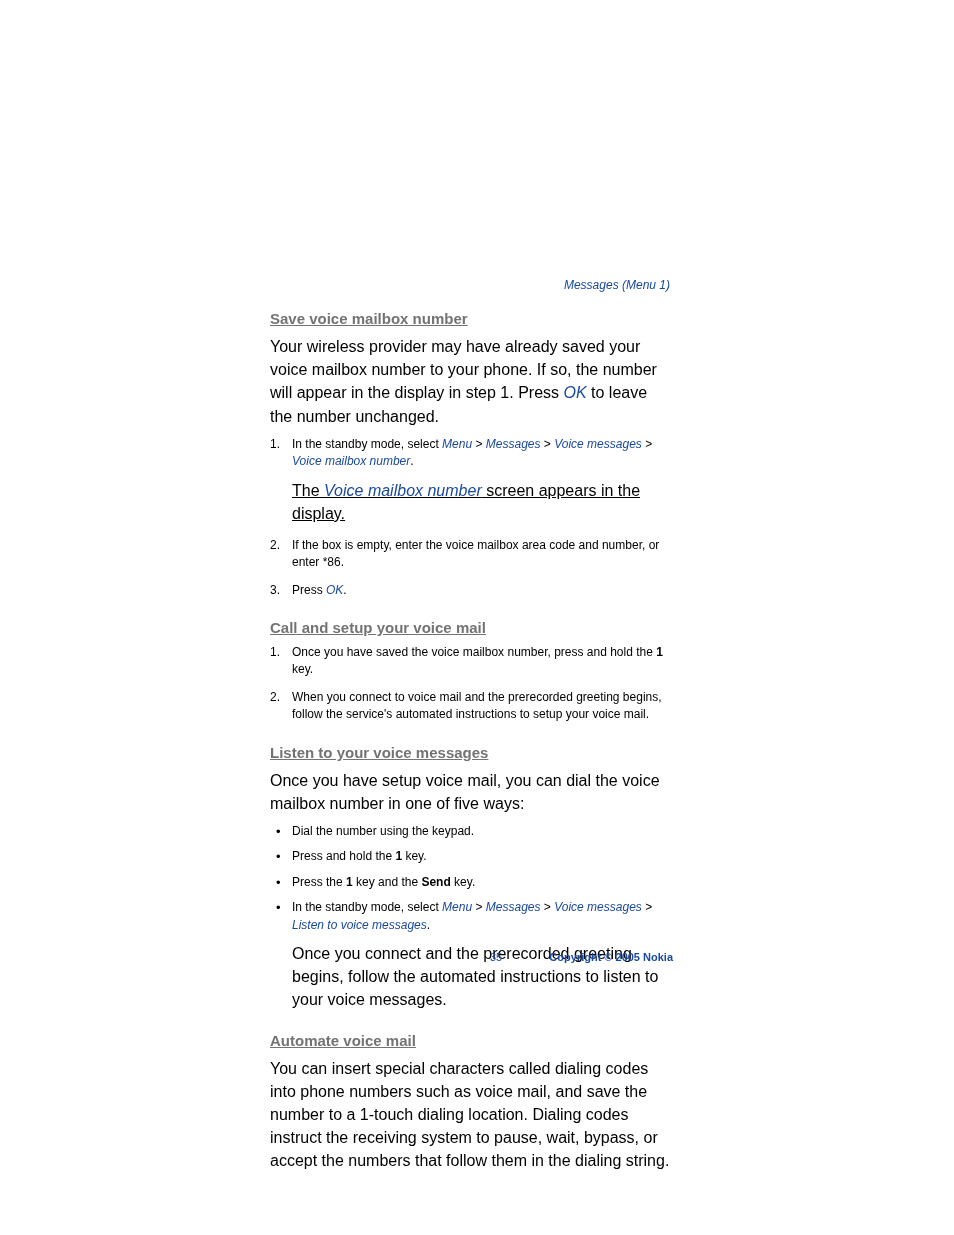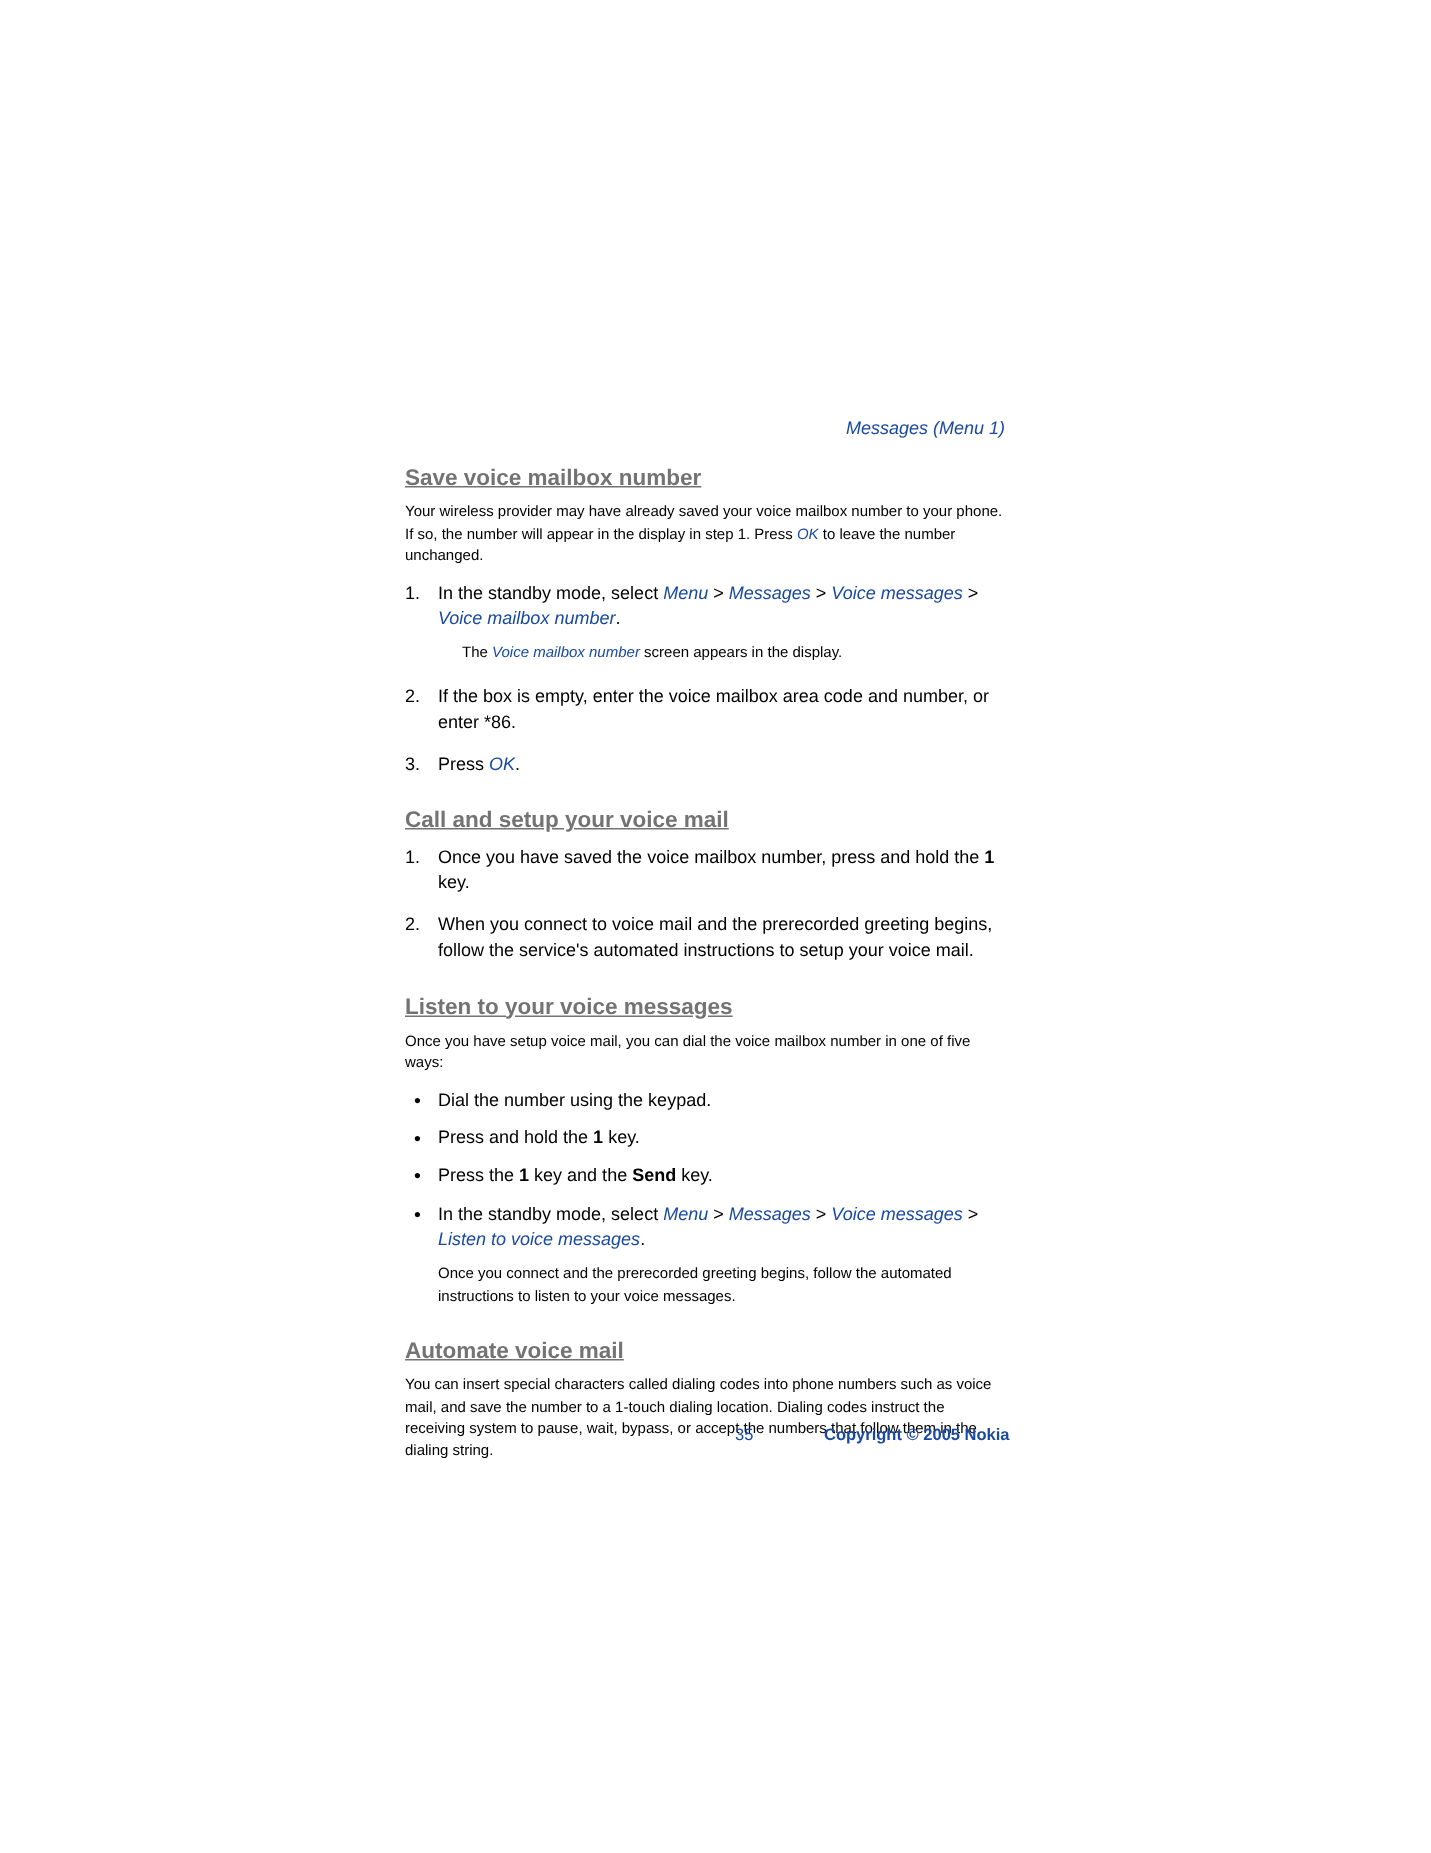--- a/index.html
+++ b/index.html
@@ -25,21 +25,21 @@
     margin-bottom: 18px;
   }
   h2 {
     font-size: 15px;
     font-weight: bold;
     text-decoration: underline;
     margin: 0 0 8px 0;
     color: #737373;
   }
   p {
-    font-size: 10px;
+    font-size: 16px;
     line-height: 1.45;
     margin: 0 0 8px 0;
     color: #000;
   }
   ol {
     font-size: 12px;
     line-height: 1.45;
     padding-left: 0;
     margin: 0 0 8px 0;
     list-style: none;
@@ -116,21 +116,21 @@
 
   <div class="section">
     <h2>Save voice mailbox number</h2>
     <p>
       <span>Your wireless provider may have already saved your voice mailbox number to your phone. If so, the number will appear in the display in step 1. Press </span><span class="term">OK</span><span> to leave the number unchanged.</span>
     </p>
     <ol>
       <li>
         <span class="num">1.</span>
         <span>In the standby mode, select </span><span class="term">Menu</span><span> &gt; </span><span class="term">Messages</span><span> &gt; </span><span class="term">Voice messages</span><span> &gt; </span><span class="term">Voice mailbox number</span><span>.</span>
-        <p class="sub" style="margin-left:16px;">
+        <p class="sub" style="margin-left:0;text-decoration:underline;">
           <span>The </span><span class="term">Voice mailbox number</span><span> screen appears in the display.</span>
         </p>
       </li>
       <li>
         <span class="num">2.</span>
         <span>If the box is empty, enter the voice mailbox area code and number, or enter *86.</span>
       </li>
       <li>
         <span class="num">3.</span>
         <span>Press </span><span class="term">OK</span><span>.</span>

